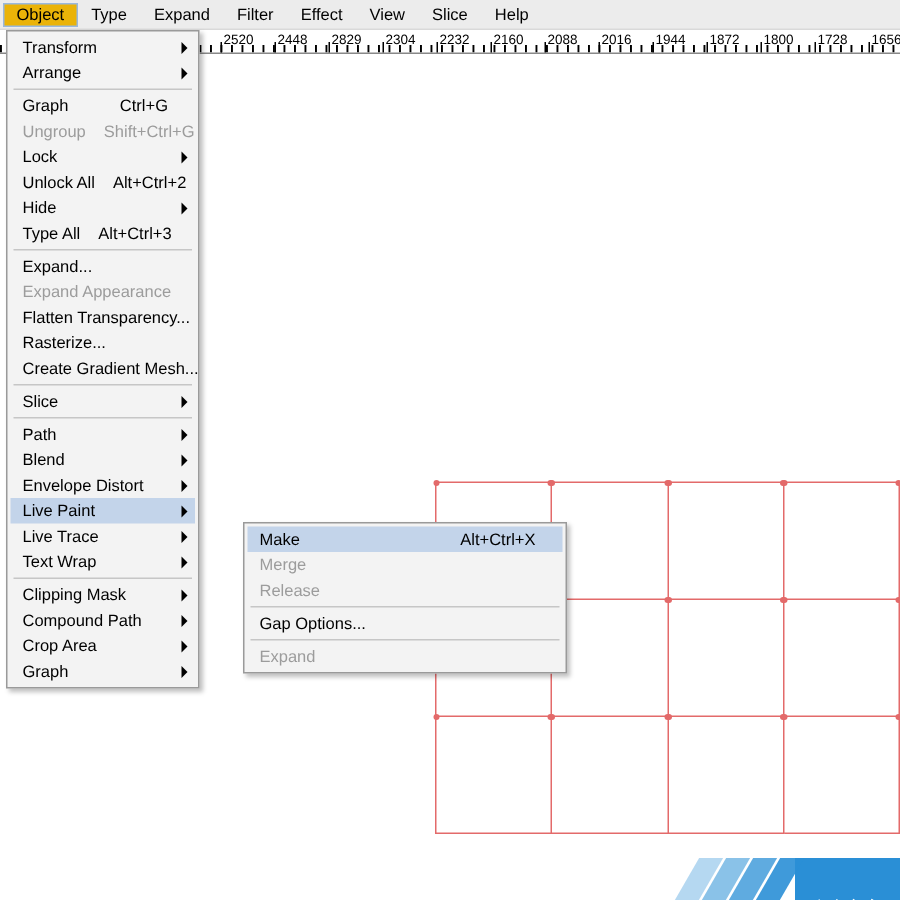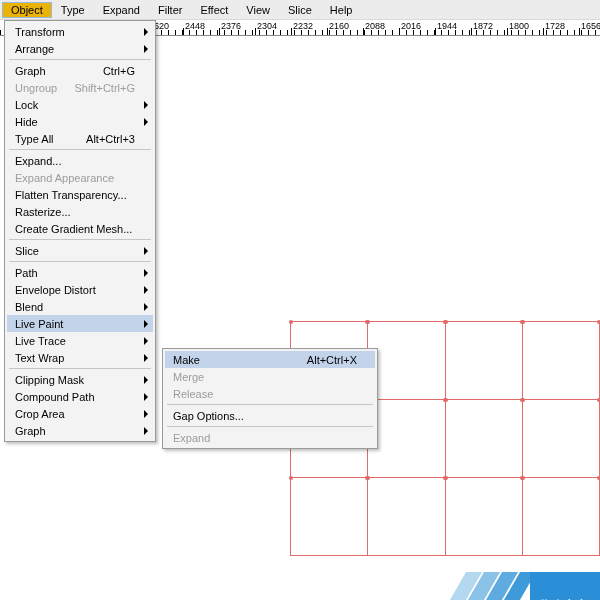--- a/index.html
+++ b/index.html
@@ -73,21 +73,21 @@
   .dropdown {
     position: absolute;
     background: #f3f3f3;
     border: 1px solid #9a9a9a;
     box-shadow: 2px 2px 3px rgba(0,0,0,.25);
     padding: 2px;
   }
   .dropdown.main {
     top: 20px;
     left: 4px;
-    width: 152px;
+    width: 129px;
   }
   .dropdown.sub {
     top: 348px;
     left: 162px;
     width: 216px;
   }
   .menu-row {
     display: flex;
     align-items: center;
     height: 17px;
@@ -196,21 +196,21 @@
     <div class="menubar-item">Effect</div>
     <div class="menubar-item">View</div>
     <div class="menubar-item">Slice</div>
     <div class="menubar-item">Help</div>
   </div>
 
 <div class="ruler">
   <div class="ruler-labels" id="ruler-labels">
       <span class="ruler-label" style="left: 150px;">2520</span>
       <span class="ruler-label" style="left: 186px;">2448</span>
-      <span class="ruler-label" style="left: 222px;">2376</span>
+      <span class="ruler-label" style="left: 222px;">2829</span>
       <span class="ruler-label" style="left: 258px;">2304</span>
       <span class="ruler-label" style="left: 294px;">2232</span>
       <span class="ruler-label" style="left: 330px;">2160</span>
       <span class="ruler-label" style="left: 366px;">2088</span>
       <span class="ruler-label" style="left: 402px;">2016</span>
       <span class="ruler-label" style="left: 438px;">1944</span>
       <span class="ruler-label" style="left: 474px;">1872</span>
       <span class="ruler-label" style="left: 510px;">1800</span>
       <span class="ruler-label" style="left: 546px;">1728</span>
       <span class="ruler-label" style="left: 582px;">1656</span>
@@ -260,20 +260,24 @@
     </div>
     <div class="menu-row disabled">
       <span class="menu-label">Ungroup</span>
       <span class="menu-shortcut">Shift+Ctrl+G</span>
     </div>
     <div class="menu-row">
       <span class="menu-label">Lock</span>
       <span class="arrow"></span>
     </div>
     <div class="menu-row">
+      <span class="menu-label">Unlock All</span>
+      <span class="menu-shortcut">Alt+Ctrl+2</span>
+    </div>
+    <div class="menu-row">
       <span class="menu-label">Hide</span>
       <span class="arrow"></span>
     </div>
     <div class="menu-row">
       <span class="menu-label">Type All</span>
       <span class="menu-shortcut">Alt+Ctrl+3</span>
     </div>
     <div class="sep"></div>
     <div class="menu-row">
       <span class="menu-label">Expand...</span>
@@ -294,25 +298,25 @@
     <div class="menu-row">
       <span class="menu-label">Slice</span>
       <span class="arrow"></span>
     </div>
     <div class="sep"></div>
     <div class="menu-row">
       <span class="menu-label">Path</span>
       <span class="arrow"></span>
     </div>
     <div class="menu-row">
+      <span class="menu-label">Blend</span>
+      <span class="arrow"></span>
+    </div>
+    <div class="menu-row">
       <span class="menu-label">Envelope Distort</span>
-      <span class="arrow"></span>
-    </div>
-    <div class="menu-row">
-      <span class="menu-label">Blend</span>
       <span class="arrow"></span>
     </div>
     <div class="menu-row hl">
       <span class="menu-label">Live Paint</span>
       <span class="arrow"></span>
     </div>
     <div class="menu-row">
       <span class="menu-label">Live Trace</span>
       <span class="arrow"></span>
     </div>

